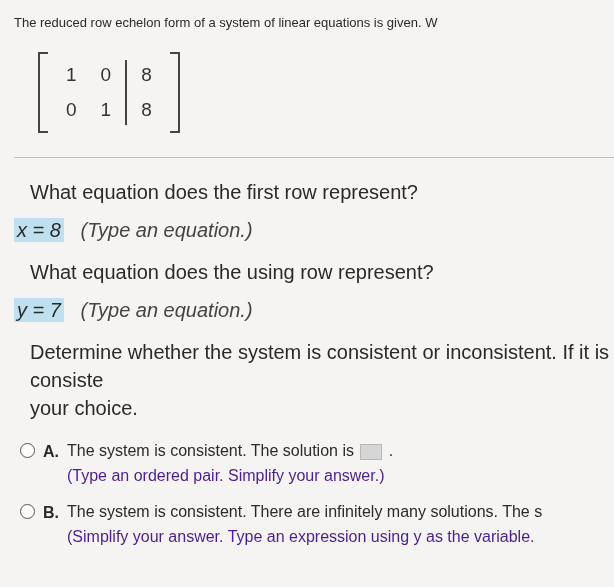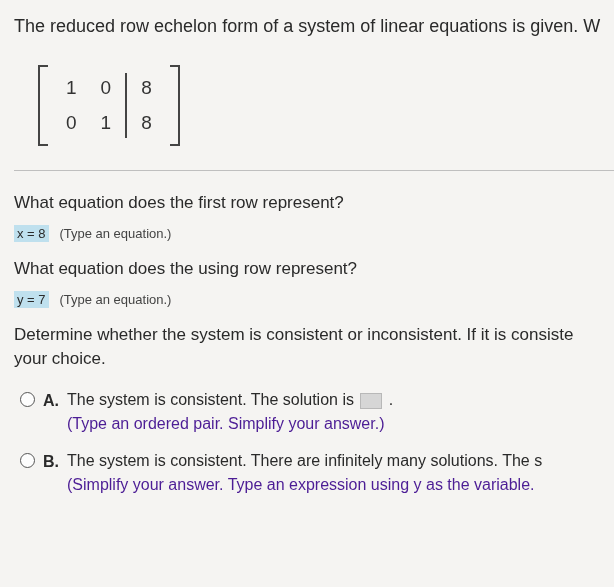--- a/index.html
+++ b/index.html
@@ -12,22 +12,22 @@
       font-size: 16px;
       color: #2a2a2a;
       background: #f5f4f2;
       width: 614px;
       height: 587px;
       overflow: hidden;
       padding: 14px 0 0 14px;
       line-height: 1.4;
     }
     .intro {
-      font-size: 18px;
-      margin-bottom: 26px;
+      font-size: 13px;
+      margin-bottom: 20px;
     }
     .matrix-wrap {
       display: flex;
       align-items: stretch;
       margin: 10px 0 24px 24px;
       font-size: 19px;
       color: #333;
     }
     .bracket {
       width: 10px;
@@ -56,26 +56,27 @@
       width: 2px;
       background: #444;
       margin: 2px 2px;
     }
     hr.divider {
       border: none;
       border-top: 1px solid #bfbfbf;
       margin: 10px 0 20px 0;
     }
     .qtext {
-      margin: 14px 0 10px 0;
-      font-size: 17px;
+      margin: 14px 0 10px 16px;
+      font-size: 20px;
     }
     .ans-line {
       margin: 10px 0 14px 0;
-      font-size: 13px;
+      font-size: 20px;
+      font-style: italic;
     }
     .ans-hl {
       background: #bfe0ee;
       padding: 1px 3px;
     }
     .hint {
       color: #444;
     }
     .choices {
       margin-top: 18px;

